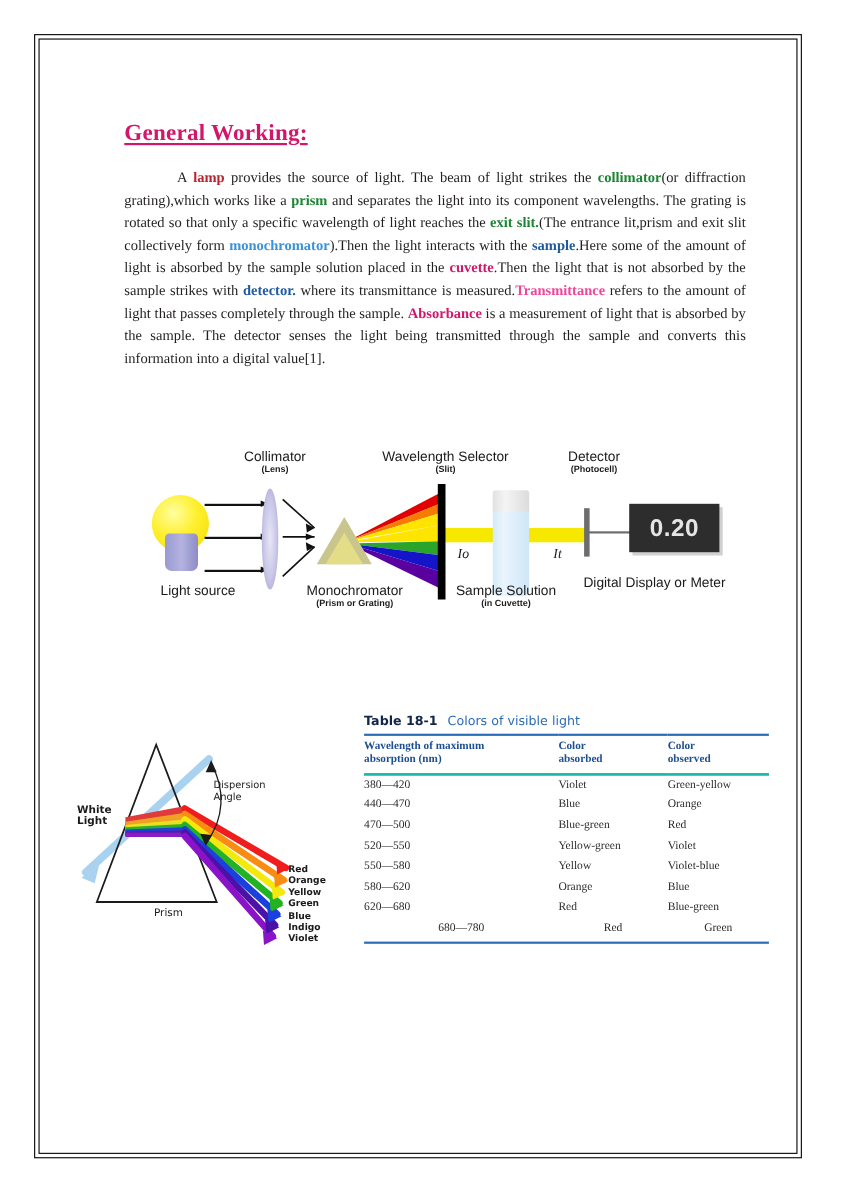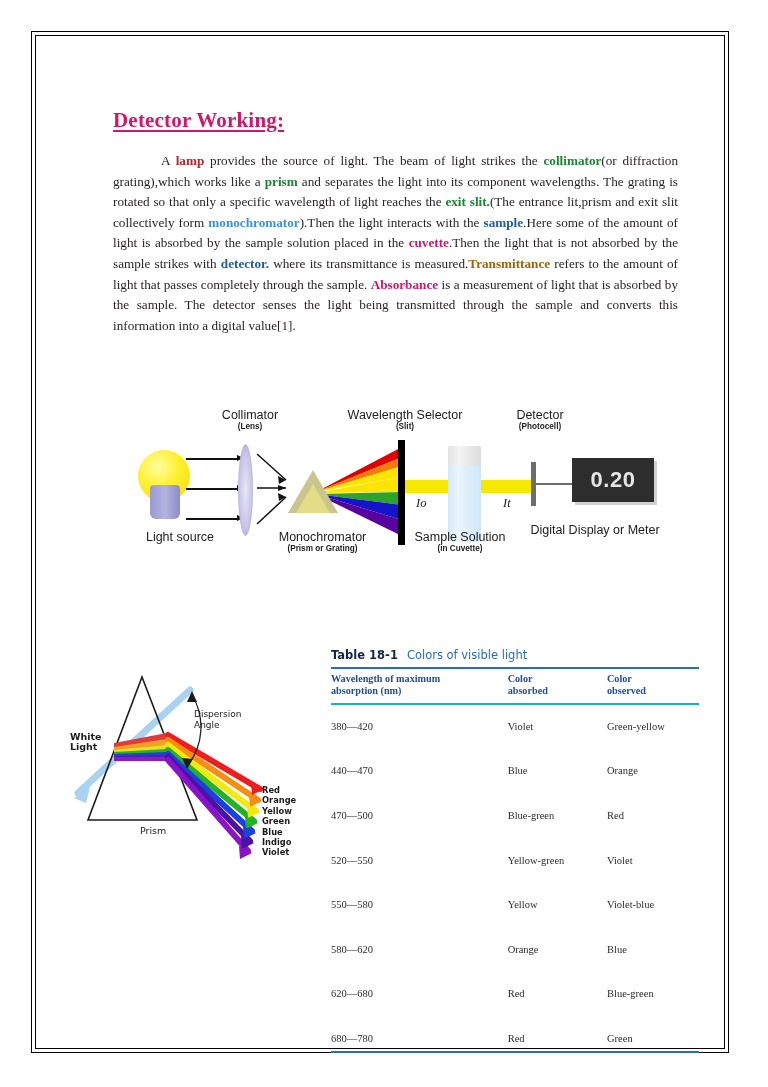--- a/index.html
+++ b/index.html
@@ -63,21 +63,21 @@
     color: #231f20;
     margin: 0;
     text-indent: 48px;
   }
   .kw { font-weight: bold; }
   .kw-red    { color: #b8232d; }
   .kw-green  { color: #1e8435; }
   .kw-cyan   { color: #3a92d8; }
   .kw-steel  { color: #1f5c9e; }
   .kw-pink   { color: #d3166a; }
-  .kw-navy   { color: #a16207; }
+  .kw-navy   { color: #ec4899; }
 
   
   #spectro-figure {
     position: absolute;
     left: 120px;
     top: 400px;
     width: 560px;
     height: 190px;
     font-family: "Liberation Sans", "DejaVu Sans", sans-serif;
     color: #1b1b1b;
@@ -262,45 +262,46 @@
     font-weight: bold;
     color: #1d4f91;
     font-size: 10.2px;
     padding: 4px 0 5px 0;
     vertical-align: top;
     line-height: 1.22;
     border-top: 2.2px solid #2b6cb8;
     border-bottom: 2px solid #14b8a6;
   }
   #color-table tbody td {
-    padding: 16px 0;
+    padding: 3px 0;
     vertical-align: top;
     line-height: 1.2;
   }
   #color-table tbody tr:last-child td {
     padding-bottom: 4px;
+    text-align: center;
   }
   #color-table .col-wl  { width: 48%; }
   #color-table .col-abs { width: 27%; }
   #color-table .col-obs { width: 25%; }
   #table-bottom-rule {
     height: 2.2px;
     background: #2b6cb8;
     margin-top: 1px;
   }
 </style>
 </head>
 <body>
 
 <div id="page-frame">
   <div id="page-frame-inner"></div>
 </div>
 
 <div id="content">
-  <h1 id="heading">Detector Working:</h1>
+  <h1 id="heading">General Working:</h1>
   <p id="body-paragraph">A <span class="kw kw-red">lamp</span> provides the source of light. The beam of light strikes the <span class="kw kw-green">collimator</span>(or diffraction grating),which works like a <span class="kw kw-green">prism</span> and separates the light into its component wavelengths. The grating is rotated so that only a specific wavelength of light reaches the <span class="kw kw-green">exit slit.</span>(The entrance lit,prism and exit slit collectively form <span class="kw kw-cyan">monochromator</span>).Then the light interacts with the <span class="kw kw-steel">sample</span>.Here some of the amount of light is absorbed by the sample solution placed in the <span class="kw kw-pink">cuvette</span>.Then the light that is not absorbed by the sample strikes with <span class="kw kw-steel">detector.</span> where its transmittance is measured.<span class="kw kw-navy">Transmittance</span> refers to the amount of light that passes completely through the sample. <span class="kw kw-pink">Absorbance</span> is a measurement of light that is absorbed by the sample. The detector senses the light being transmitted through the sample and converts this information into a digital value[1].</p>
 </div>
 
 <div id="spectro-figure">
 
   <div class="cap lbl-collimator">
     <span class="t1">Collimator</span>
     <span class="t2">(Lens)</span>
   </div>
 

